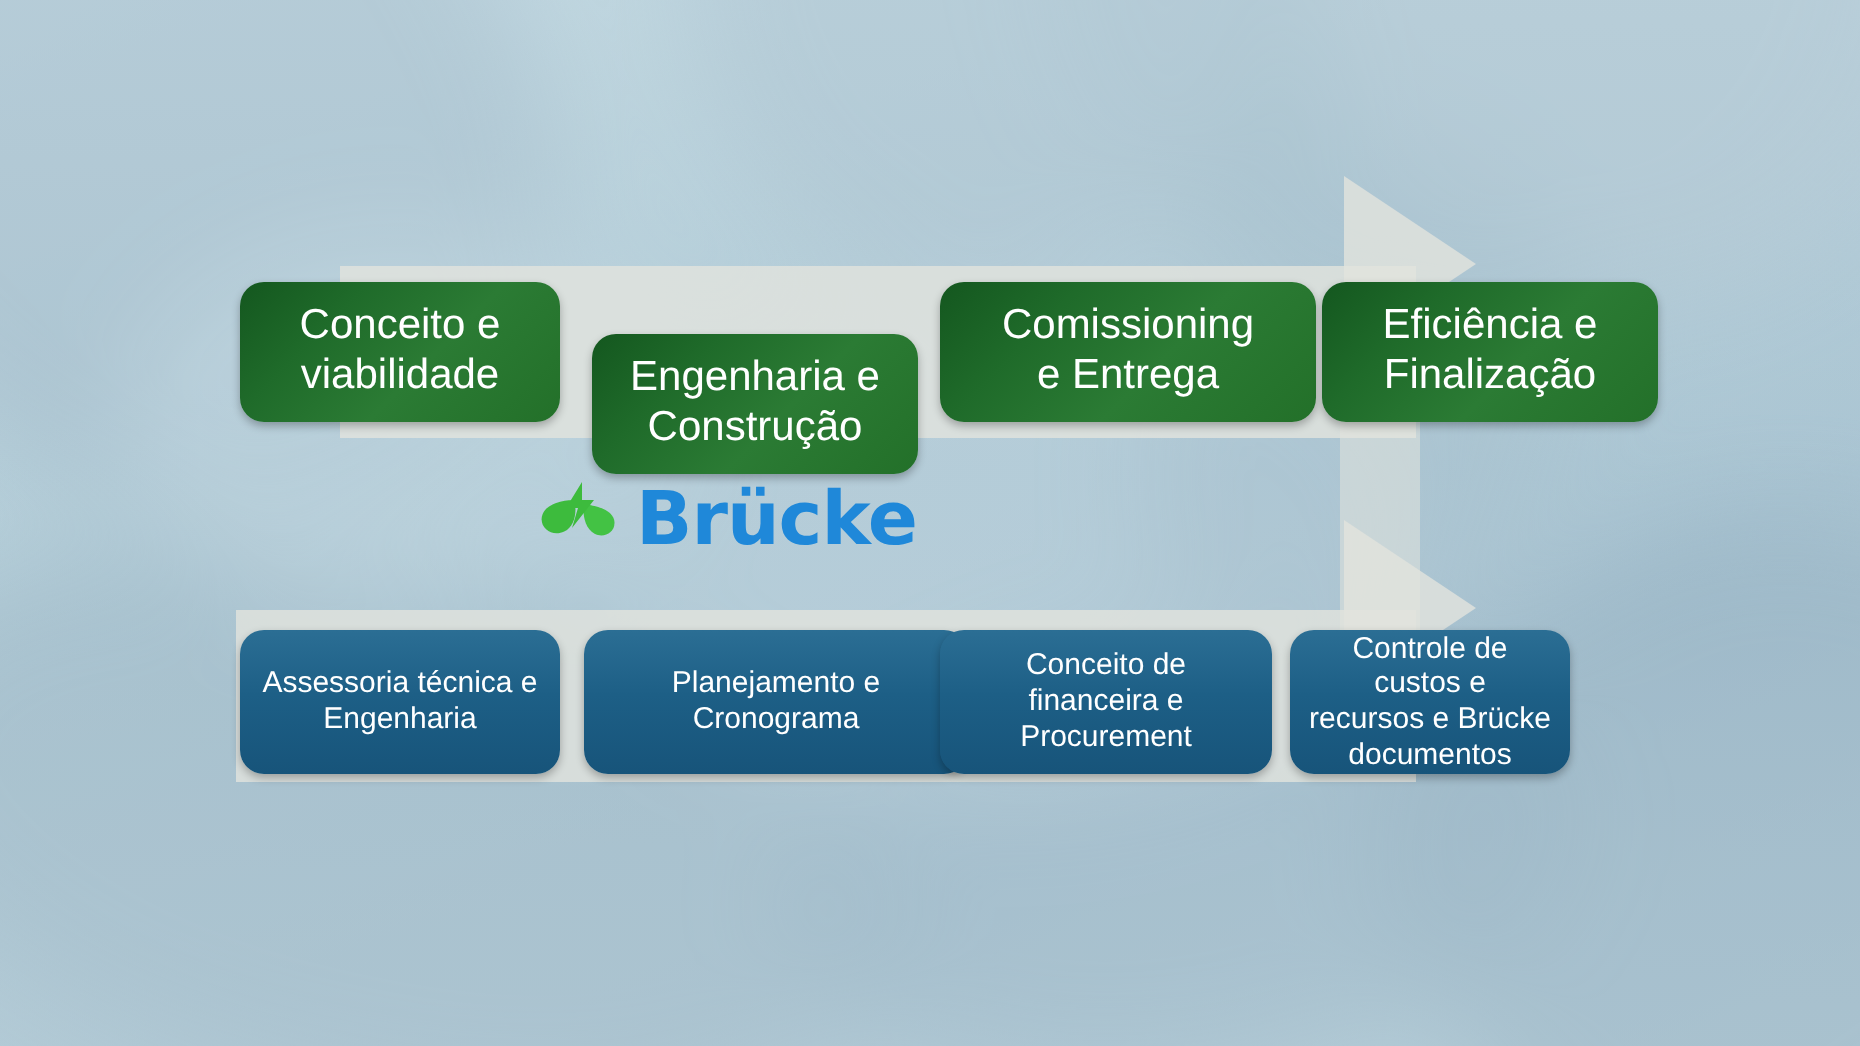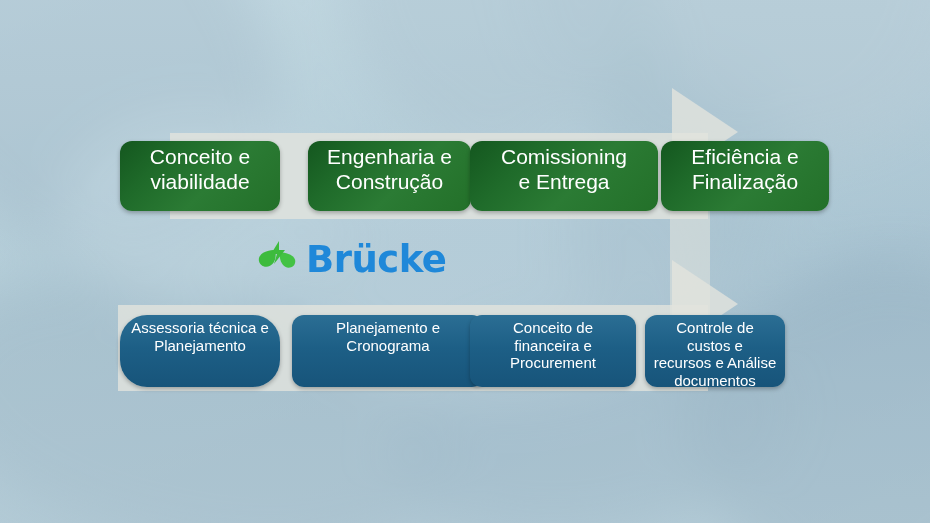--- a/index.html
+++ b/index.html
@@ -101,55 +101,56 @@
     left: 670px; top: 176px;
     width: 40px; height: 175px;
     background: rgba(226,228,221,0.55);
   }
 
   
   .card {
     position: absolute;
     border-radius: 12px;
     display: flex;
+    align-items: center;
     justify-content: center;
     text-align: center;
     color: #ffffff;
     line-height: 1.18;
     box-shadow: 0 2px 4px rgba(0,0,0,0.28);
     box-sizing: border-box;
     padding: 4px 8px;
   }
   .card-green {
     background: linear-gradient(135deg, #14571f 0%, #1f6b2a 28%, #2b7b34 58%, #237029 100%);
     font-size: 21px;
   }
   .card-blue {
     background: linear-gradient(180deg, #2b6e94 0%, #1d5f86 45%, #17547a 100%);
     font-size: 15px;
   }
 
   
   .r1 { top: 141px; height: 70px; }
   .c1 { left: 120px;  width: 160px; }
-  .c2 { left: 308px;  width: 163px; }
+  .c2 { left: 296px;  width: 163px; margin-top: 26px; }
   .c3 { left: 470px;  width: 188px; }
   .c4 { left: 645px;  width: 168px; margin-left: 16px; }
 
   
   .r2 { top: 315px; height: 72px; }
-  .d1 { left: 120px;  width: 160px; border-radius: 27px; }
+  .d1 { left: 120px;  width: 160px; }
   .d2 { left: 292px;  width: 192px; }
   .d3 { left: 470px;  width: 166px; }
   .d4 { left: 645px;  width: 140px; }
 
   
   .logo {
     position: absolute;
-    left: 256px; top: 238px;
+    left: 268px; top: 238px;
     display: flex;
     align-items: center;
     gap: 6px;
   }
   .logo-mark { width: 44px; height: 42px; display: block; }
   .logo-text {
     font-family: "DejaVu Sans", sans-serif;
     font-size: 37px;
     font-weight: bold;
     color: #1f88d9;
@@ -213,37 +214,37 @@
       <path d="M20 13 C20 13, 6 11, 3 19 C1 25, 7 30, 13 28 C19 26, 21 18, 20 13 Z" fill="#3dbb3d" transform="rotate(-8 12 20)"></path>
       <path d="M23 15 C23 15, 36 14, 39 21 C41 27, 35 31, 30 29 C25 27, 23 20, 23 15 Z" fill="#43c244" transform="rotate(6 31 22)"></path>
       <path d="M23 3 L15 16 L21 16 L18 26 L29 12 L23 12 Z" fill="#3dbb3d"></path>
     </svg>
     <span class="logo-text">Brücke</span>
   </div>
 
   <div class="card card-blue r2 d1">
     <span>
       <span>Assessoria técnica e</span><br>
-      <span>Planejamento</span>
+      <span>Engenharia</span>
     </span>
   </div>
   <div class="card card-blue r2 d2">
     <span>
       <span>Planejamento e</span><br>
       <span>Cronograma</span>
     </span>
   </div>
   <div class="card card-blue r2 d3">
     <span>
       <span>Conceito de</span><br>
       <span>financeira e</span><br>
       <span>Procurement</span>
     </span>
   </div>
   <div class="card card-blue r2 d4">
     <span>
       <span>Controle de custos e</span><br>
-      <span>recursos e Análise</span><br>
+      <span>recursos e Brücke</span><br>
       <span>documentos</span>
     </span>
   </div>
 
 </div>
 
 </body></html>

